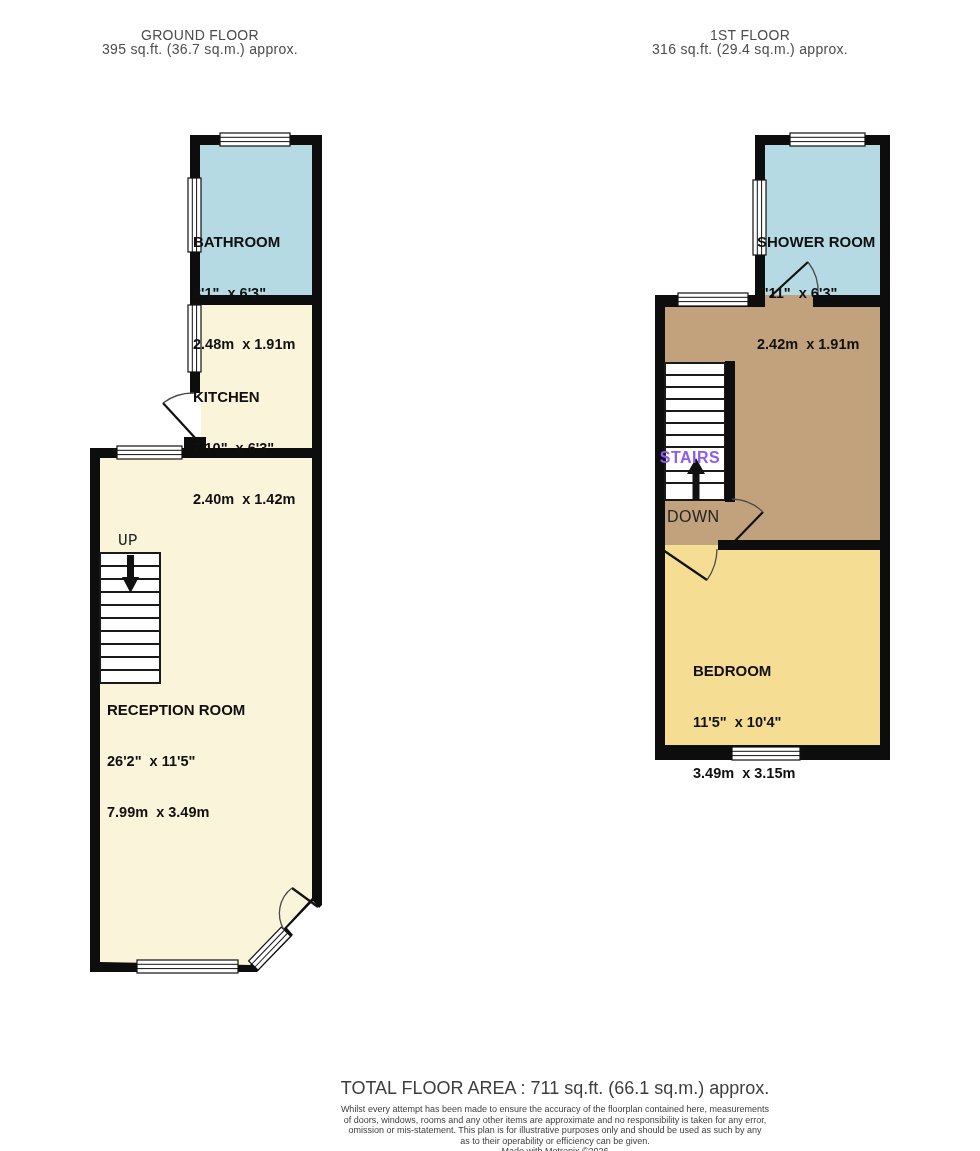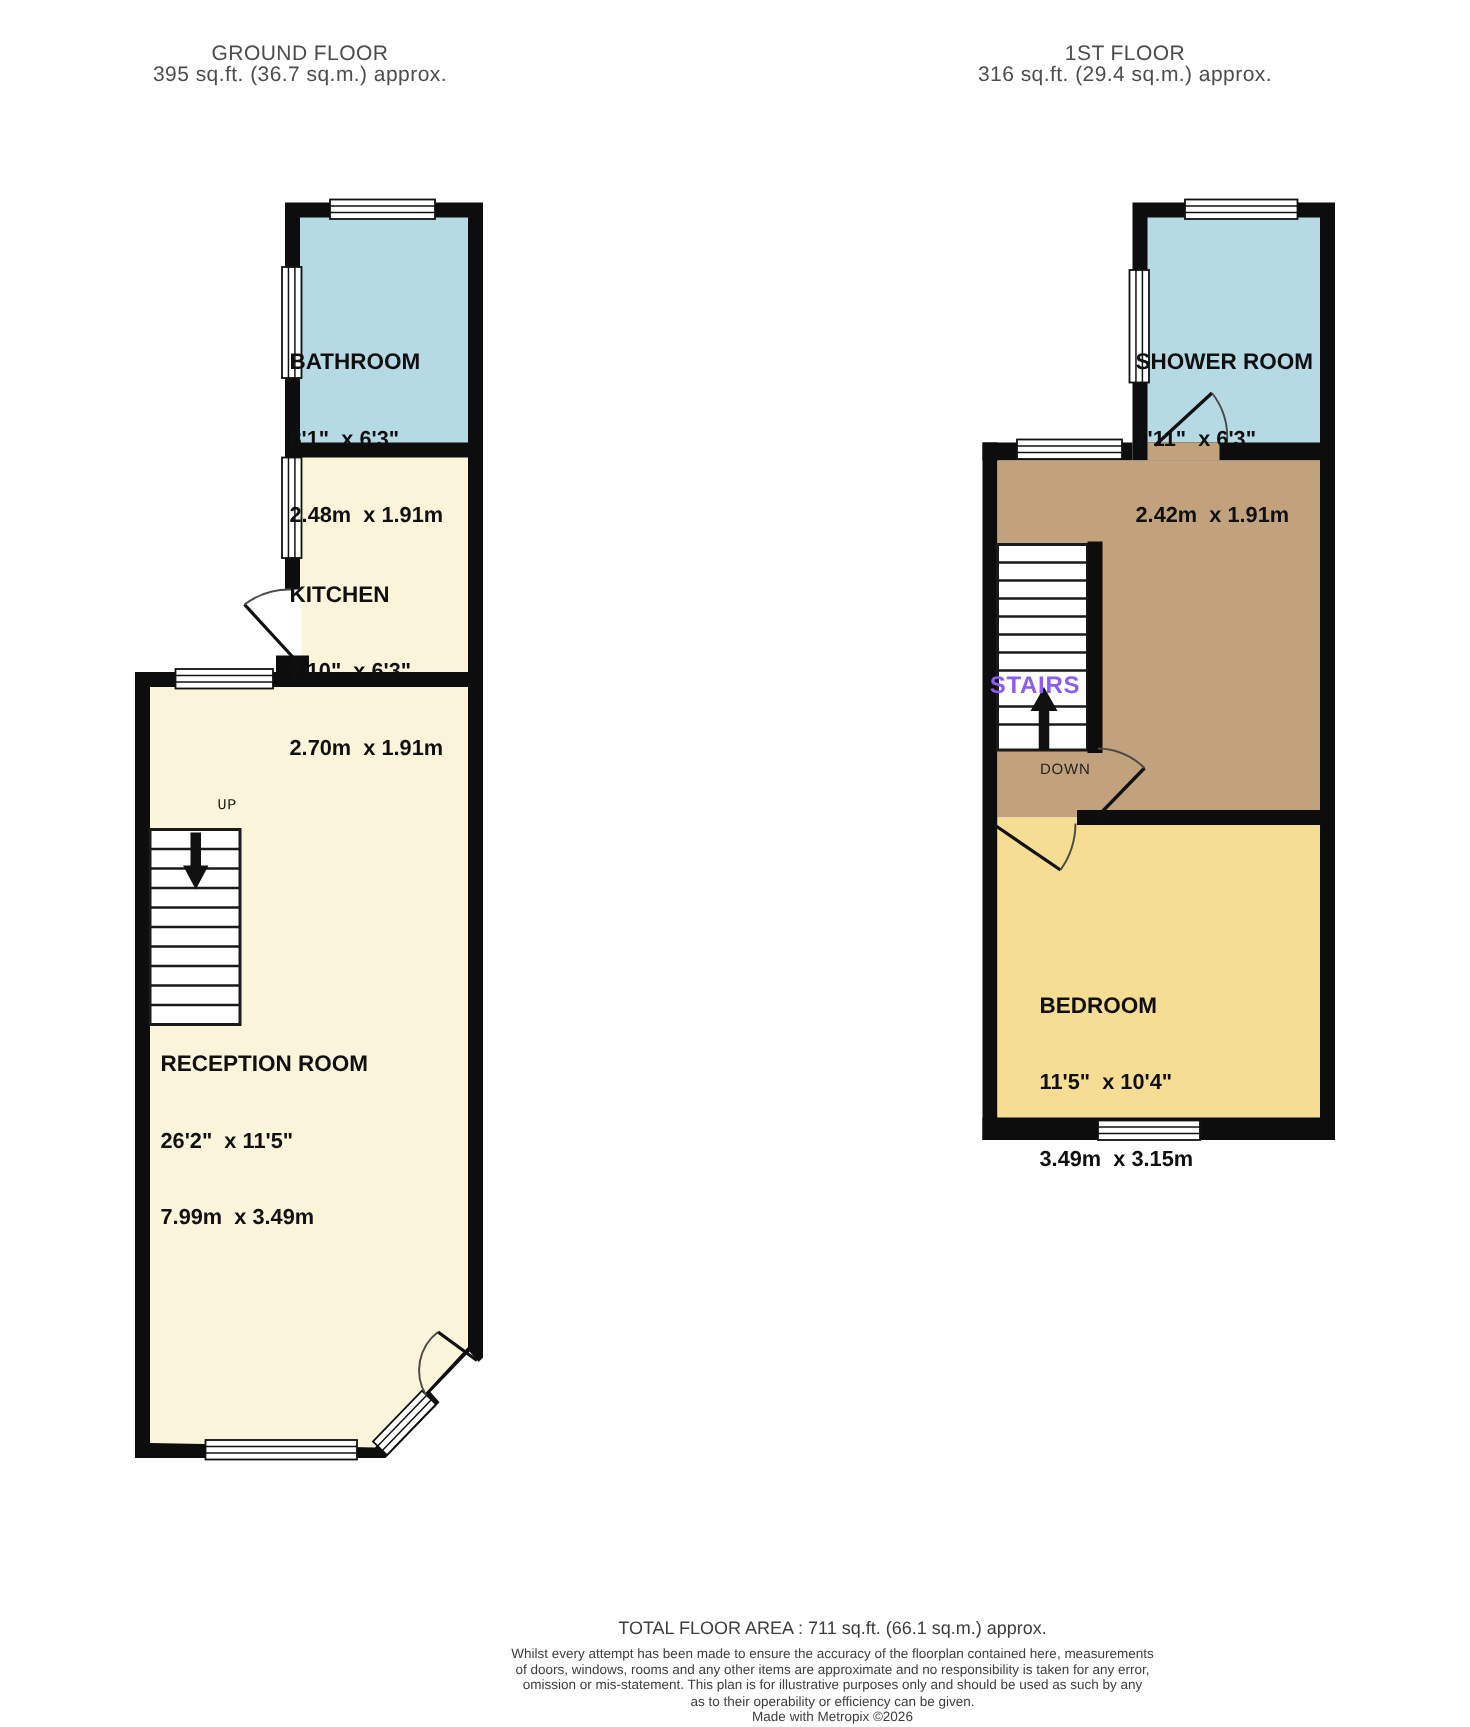--- a/index.html
+++ b/index.html
@@ -3,24 +3,24 @@
 <meta charset="utf-8">
 <style>
   html,body{margin:0;padding:0;background:#ffffff;}
   body{width:980px;height:1151px;position:relative;font-family:"Liberation Sans",sans-serif;overflow:hidden;}
   .hdr{position:absolute;text-align:center;color:#4d4d4d;font-size:14px;line-height:14px;letter-spacing:.3px;}
   .hdr .t{white-space:pre-wrap;}
   svg{position:absolute;overflow:visible;}
   .room-label{position:absolute;text-align:left;color:#101010;font-weight:bold;white-space:pre-wrap;}
   .room-label .nm{font-size:15px;line-height:15.5px;}
   .room-label .dim{font-size:14.5px;line-height:15.5px;}
-  .tiny-label{position:absolute;text-align:right;color:#222222;font-size:10px;letter-spacing:.5px;font-weight:normal;}
+  .tiny-label{position:absolute;text-align:left;color:#222222;font-size:16px;letter-spacing:.5px;font-weight:normal;}
   .stairs-label{position:absolute;text-align:center;color:#8b5cf6;font-size:16px;font-weight:bold;letter-spacing:.5px;}
   .footer{position:absolute;left:155px;top:1078px;width:800px;text-align:center;color:#3d3d3d;}
-  .footer .total{font-size:12px;margin-bottom:5px;}
+  .footer .total{font-size:18px;margin-bottom:5px;}
   .footer .disc{font-size:9px;line-height:10.5px;}
   .wall{fill:var(--wall);}
   .win{fill:var(--window-fill);stroke:#111;stroke-width:1.2;}
   .winline{stroke:#111;stroke-width:1;}
   .tread{stroke:#1a1a1a;stroke-width:1.8;}
   .stairbox{fill:var(--window-fill);stroke:#1a1a1a;stroke-width:2;}
   .leaf{stroke:#111;stroke-width:2.2;}
   .arc{stroke:#4a4a4a;stroke-width:1.3;fill:none;}
   .gap{fill:#ffffff;}
 </style>
@@ -189,21 +189,21 @@
 </svg>
 
 <div class="room-label" style="left:193px;top:198px;width:130px;">
   <div class="nm">BATHROOM</div>
   <div class="dim">8'1"  x 6'3"</div>
   <div class="dim">2.48m  x 1.91m</div>
 </div>
 <div class="room-label" style="left:193px;top:353px;width:130px;">
   <div class="nm">KITCHEN</div>
   <div class="dim">7'10"  x 6'3"</div>
-  <div class="dim">2.70m  x 1.91m</div>
+  <div class="dim">2.40m  x 1.42m</div>
 </div>
 <div class="room-label" style="left:107px;top:666px;width:200px;">
   <div class="nm">RECEPTION ROOM</div>
   <div class="dim">26'2"  x 11'5"</div>
   <div class="dim">7.99m  x 3.49m</div>
 </div>
 <div class="room-label" style="left:757px;top:198px;width:130px;">
   <div class="nm">SHOWER ROOM</div>
   <div class="dim">7'11"  x 6'3"</div>
   <div class="dim">2.42m  x 1.91m</div>

